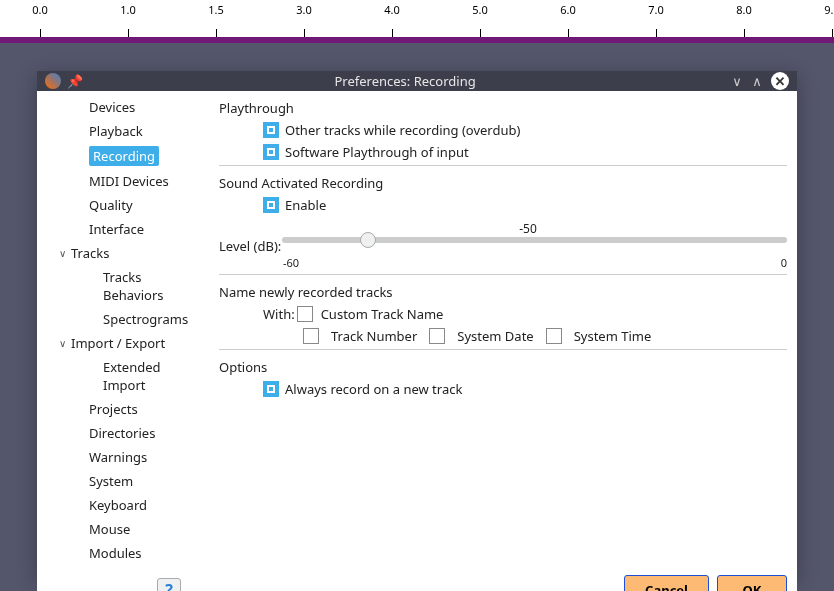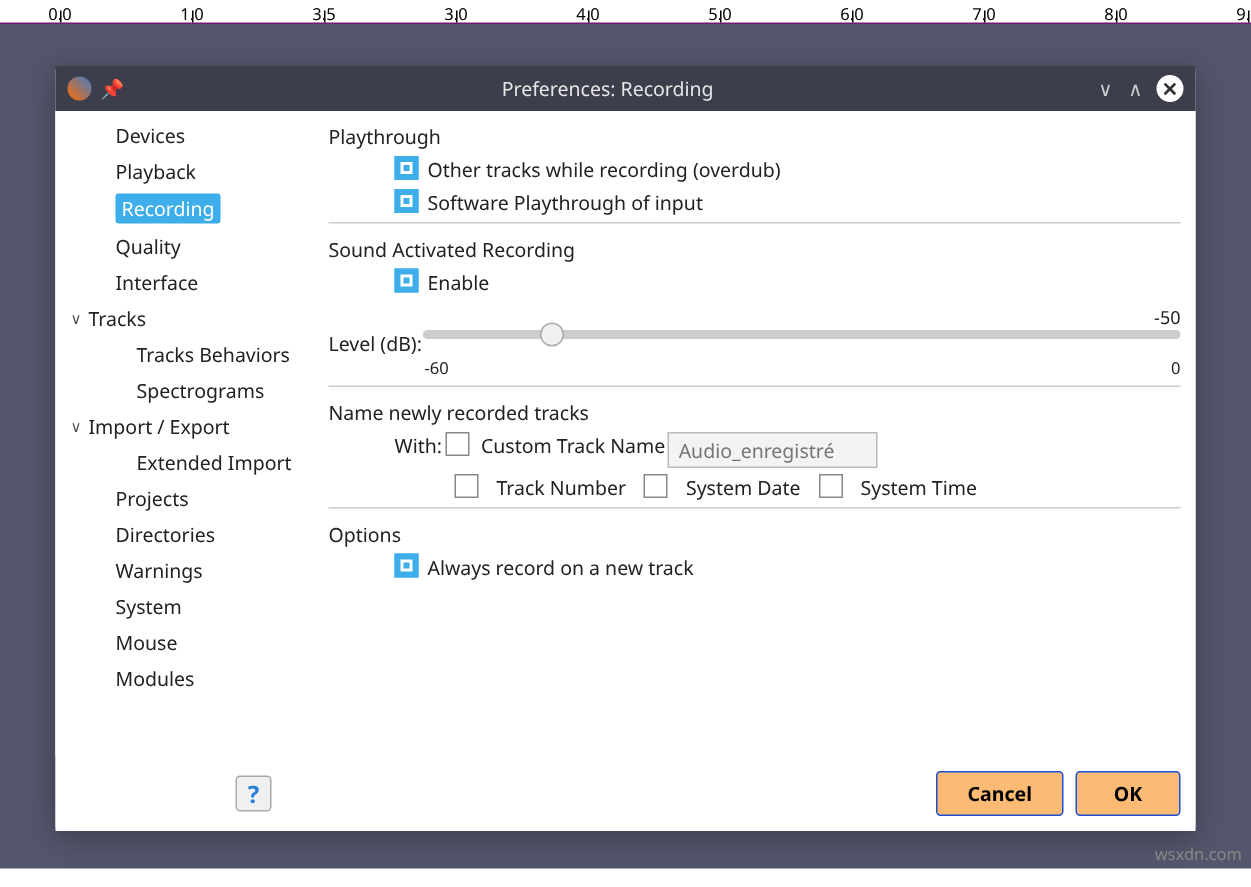--- a/index.html
+++ b/index.html
@@ -1,51 +1,51 @@
 <!DOCTYPE html>
 <html><head>
   <meta charset="utf-8">
   <style>
     * { box-sizing: border-box; margin: 0; padding: 0; font-family: "Noto Sans", "Segoe UI", Arial, sans-serif; }
     body { background: #fff; width: 834px; height: 591px; overflow: hidden; }
     
-    .ruler { height: 16px; background: #fff; border-bottom: 1px solid #701a75; position: relative; font-size: 11px; color: #000; }
+    .ruler { height: 43px; background: #fff; border-bottom: 6px solid #701a75; position: relative; font-size: 11px; color: #000; }
     .ruler-tick { position: absolute; top: 0; height: 100%; }
     .ruler-tick .major { position: absolute; bottom: 0; width: 1px; height: 8px; background: #000; left: 0; }
     .ruler-tick .label { position: absolute; top: 2px; left: 0; transform: translateX(-50%); }
     
     .backdrop { background: #54566c; width: 834px; height: 563px; padding: 28px 8px 8px 8px; position: relative; }
     
     .dialog { background: #eff0f1; border-radius: 3px; width: 760px; height: 510px; margin: 0 auto; box-shadow: 0 4px 20px rgba(0,0,0,0.3); display: flex; flex-direction: column; }
     
     .titlebar { background: #3c3e4b; color: #e6e6e6; height: 30px; display: flex; align-items: center; padding: 0 8px; font-size: 13px; }
     .titlebar .app-icon { width: 16px; height: 16px; background: linear-gradient(45deg, #ff6b00, #3d7ecc); border-radius: 50%; margin-right: 6px; }
     .titlebar .title { flex: 1; text-align: center; }
     .titlebar .winbtn { width: 20px; height: 20px; display: inline-flex; align-items: center; justify-content: center; color: #ccc; cursor: pointer; }
     .titlebar .close { background: #fff; color: #333; border-radius: 50%; width: 18px; height: 18px; font-weight: bold; margin-left: 4px; }
     
     .dialog-body { flex: 1; display: flex; background: #fff; }
     
     .sidebar { width: 172px; background: #fff; font-size: 13px; color: #222; overflow-y: auto; padding-top: 4px; }
-    .tree-row { display: flex; align-items: center; padding: 3px 6px 3px 10px; cursor: pointer; line-height: 18px; }
+    .tree-row { display: flex; align-items: center; padding: 3px 6px 3px 10px; cursor: pointer; line-height: 18px; margin-left: 12px; }
     .tree-row.indent1 { padding-left: 40px; }
     .tree-row.indent2 { padding-left: 54px; }
     .tree-row .arrow { width: 12px; color: #555; font-size: 10px; }
     .tree-row.selected .label { background: #3daee9; color: #fff; padding: 1px 4px; border-radius: 2px; }
     
     .content { flex: 1; padding: 6px 10px; font-size: 13px; color: #222; }
     .group-label { font-size: 13px; margin-bottom: 4px; margin-top: 2px; }
     .group-sep { border: none; border-top: 1px solid #ccc; margin: 4px 0 8px 0; }
-    .row { display: flex; margin-bottom: 4px; padding-left: 44px; }
+    .row { display: flex; align-items: center; margin-bottom: 4px; padding-left: 44px; }
     .chk { width: 16px; height: 16px; border: 1px solid #888; margin-right: 6px; display: inline-flex; align-items: center; justify-content: center; background: #fff; cursor: pointer; }
     .chk.checked { background: #3daee9; border-color: #3daee9; }
     .chk.checked::after { content: ""; width: 8px; height: 8px; background: #3daee9; border: 2px solid #fff; box-sizing: border-box; }
     
     .slider-block { margin-top: 6px; }
-    .slider-value { text-align: right; font-size: 12px; }
+    .slider-value { text-align: center; font-size: 12px; }
     .slider-row { display: flex; align-items: flex-start; gap: 1px; }
     .slider-track { flex: 1; height: 6px; background: #ccc; border-radius: 3px; position: relative; }
     .slider-thumb { position: absolute; width: 16px; height: 16px; background: #eff0f1; border: 1px solid #aaa; border-radius: 50%; top: -5px; transform: translateX(-50%); }
     .slider-ticks { display: flex; justify-content: space-between; font-size: 11px; padding: 0 0px; margin-left: 64px; }
     
     .textfield { border: 1px solid #bbb; background: #f3f3f3; padding: 3px 6px; font-size: 13px; color: #999; height: 24px; }
     
     .footer { display: flex; align-items: center; padding: 10px; gap: 8px; background: #fff; }
     .footer .spacer { flex: 1; }
     .help-btn { width: 24px; height: 24px; border: 1px solid #aaa; background: #eff0f1; display: inline-flex; align-items: center; justify-content: center; color: #2980d6; font-weight: bold; border-radius: 3px; cursor: pointer; margin-left: 110px; }
@@ -60,21 +60,21 @@
     <div class="ruler-tick" style="left: 40px;">
       <div class="major"></div>
       <div class="label">0.0</div>
     </div>
     <div class="ruler-tick" style="left: 128px;">
       <div class="major"></div>
       <div class="label">1.0</div>
     </div>
     <div class="ruler-tick" style="left: 216px;">
       <div class="major"></div>
-      <div class="label">3.5</div>
+      <div class="label">1.5</div>
     </div>
     <div class="ruler-tick" style="left: 304px;">
       <div class="major"></div>
       <div class="label">3.0</div>
     </div>
     <div class="ruler-tick" style="left: 392px;">
       <div class="major"></div>
       <div class="label">4.0</div>
     </div>
     <div class="ruler-tick" style="left: 480px;">
@@ -116,20 +116,23 @@
           <div class="tree-row indent1">
             <span class="label">Devices</span>
           </div>
           <div class="tree-row indent1">
             <span class="label">Playback</span>
           </div>
           <div class="tree-row indent1 selected">
             <span class="label">Recording</span>
           </div>
           <div class="tree-row indent1">
+            <span class="label">MIDI Devices</span>
+          </div>
+          <div class="tree-row indent1">
             <span class="label">Quality</span>
           </div>
           <div class="tree-row indent1">
             <span class="label">Interface</span>
           </div>
           <div class="tree-row">
             <span class="arrow">∨</span>
             <span class="label">Tracks</span>
           </div>
           <div class="tree-row indent2">
@@ -149,20 +152,23 @@
             <span class="label">Projects</span>
           </div>
           <div class="tree-row indent1">
             <span class="label">Directories</span>
           </div>
           <div class="tree-row indent1">
             <span class="label">Warnings</span>
           </div>
           <div class="tree-row indent1">
             <span class="label">System</span>
+          </div>
+          <div class="tree-row indent1">
+            <span class="label">Keyboard</span>
           </div>
           <div class="tree-row indent1">
             <span class="label">Mouse</span>
           </div>
           <div class="tree-row indent1">
             <span class="label">Modules</span>
           </div>
         </div>
 
       <div class="content">
@@ -196,21 +202,20 @@
             <span>0</span>
           </div>
         </div>
         <hr class="group-sep">
 
         <div class="group-label">Name newly recorded tracks</div>
         <div class="row" style="gap:2px;">
           <span>With:</span>
           <span class="chk"></span>
           <span>Custom Track Name</span>
-          <input class="textfield" type="text" disabled="" style="width: 140px;" placeholder="Audio_enregistré">
         </div>
         <div class="row" style="gap:6px; margin-left:40px; margin-top:4px;">
           <span class="chk"></span>
           <span>Track Number</span>
           <span class="chk" style="margin-left:6px;"></span>
           <span>System Date</span>
           <span class="chk" style="margin-left:6px;"></span>
           <span>System Time</span>
         </div>
         <hr class="group-sep">

